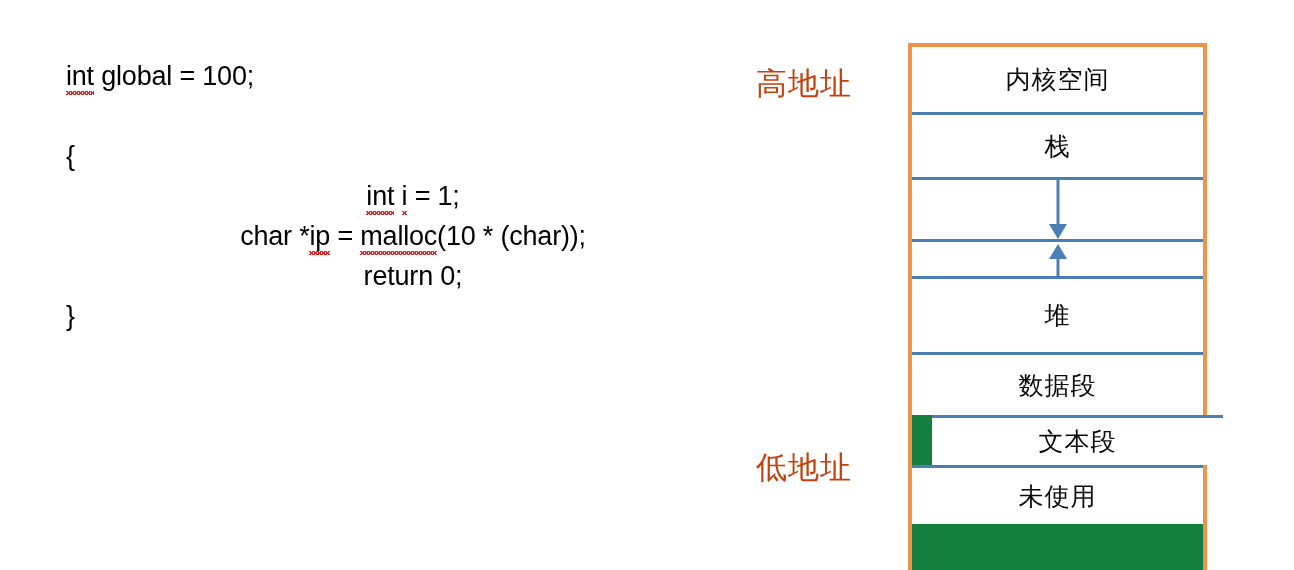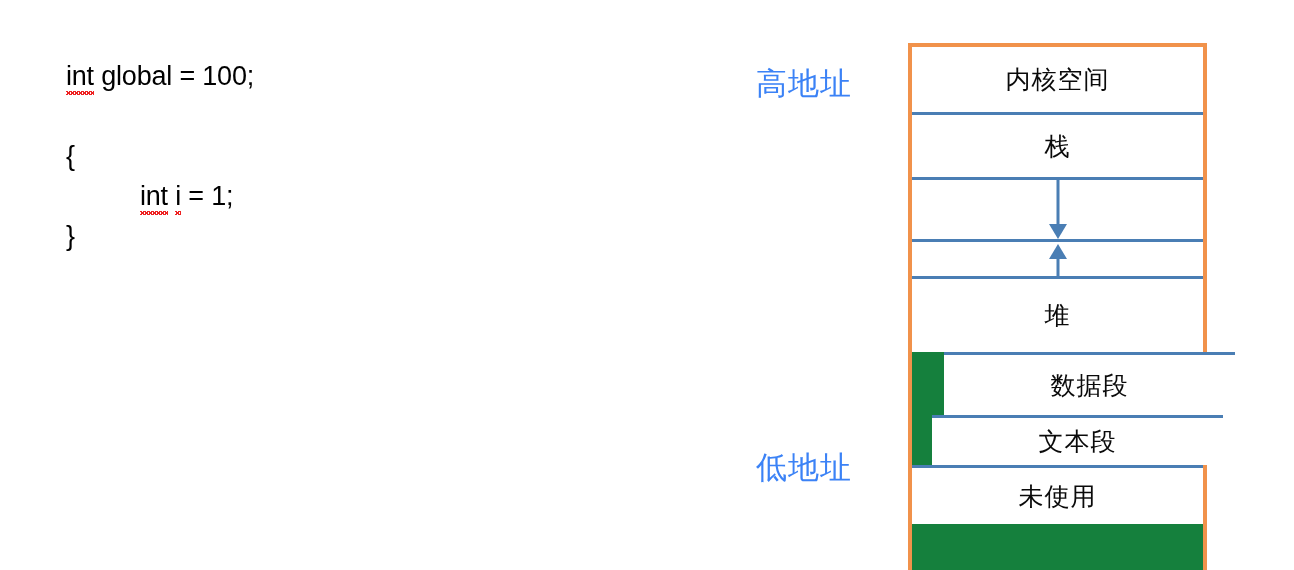--- a/index.html
+++ b/index.html
@@ -26,20 +26,21 @@
   .code-line {
     font-family: "Liberation Sans", sans-serif;
     font-size: 27px;
     line-height: 40px;
     white-space: pre;
     color: #000000;
     letter-spacing: -0.2px;
   }
   .code-line.indent {
     padding-left: 74px;
+    text-align: center;
   }
   .code-line.blank {
     height: 40px;
   }
   
   .sq {
     position: relative;
     display: inline-block;
   }
   .sq::after {
@@ -120,41 +121,43 @@
   .arrow-head.up {
     border-bottom: 15px solid #4A7EB4;
   }
 
   
   .addr-label {
     position: absolute;
     font-family: "DejaVu Sans", sans-serif;
     font-size: 31px;
     line-height: 1;
-    color: #3b82f6;
+    color: #c2410c;
     letter-spacing: 1px;
     white-space: nowrap;
   }
   #high-address-label {
     left: 756px;
     top: 68px;
   }
   #low-address-label {
     left: 756px;
     top: 452px;
   }
 </style>
 </head>
 <body>
 
 <div id="code-listing">
   <div class="code-line"><span class="sq">int</span>&nbsp;global&nbsp;=&nbsp;100;</div>
   <div class="code-line blank">&nbsp;</div>
   <div class="code-line">{</div>
   <div class="code-line indent"><span class="sq">int</span>&nbsp;<span class="sq">i</span>&nbsp;=&nbsp;1;</div>
+  <div class="code-line indent">char&nbsp;*<span class="sq">ip</span>&nbsp;=&nbsp;<span class="sq">malloc</span>(10&nbsp;*&nbsp;(char));</div>
+  <div class="code-line indent">return&nbsp;0;</div>
   <div class="code-line">}</div>
 </div>
 
 <div class="addr-label" id="high-address-label">高地址</div>
 
 <div class="addr-label" id="low-address-label">低地址</div>
 
 <div id="memory-diagram" style="border-color: rgb(241, 146, 75);">
     <div class="mem-row first" style="height: 65px; border-top-color: rgb(74, 126, 180);">
       <span class="mem-label">内核空间</span>
@@ -166,21 +169,21 @@
       <div class="arrow-shaft" style="background: rgb(74, 126, 180); top: 0px; height: 48px;"></div>
       <div class="arrow-head down" style="top: 44px; border-top-color: rgb(74, 126, 180);"></div>
     </div>
     <div class="mem-row arrow-band" style="height: 37px; border-top-color: rgb(74, 126, 180);">
       <div class="arrow-shaft" style="background: rgb(74, 126, 180); bottom: 0px; height: 23px;"></div>
       <div class="arrow-head up" style="top: 2px; border-bottom-color: rgb(74, 126, 180);"></div>
     </div>
     <div class="mem-row" style="height: 76px; border-top-color: rgb(74, 126, 180);">
       <span class="mem-label">堆</span>
     </div>
-    <div class="mem-row" style="height: 63px; border-top-color: rgb(74, 126, 180); margin-left: 32px;">
+    <div class="mem-row" style="height: 63px; border-top-color: rgb(74, 126, 180);">
       <span class="mem-label">数据段</span>
     </div>
     <div class="mem-row" style="height: 50px; border-top-color: rgb(74, 126, 180); margin-left: 20px;">
       <span class="mem-label">文本段</span>
     </div>
     <div class="mem-row" style="height: 59px; border-top-color: rgb(74, 126, 180);">
       <span class="mem-label">未使用</span>
     </div>
   </div>
 

